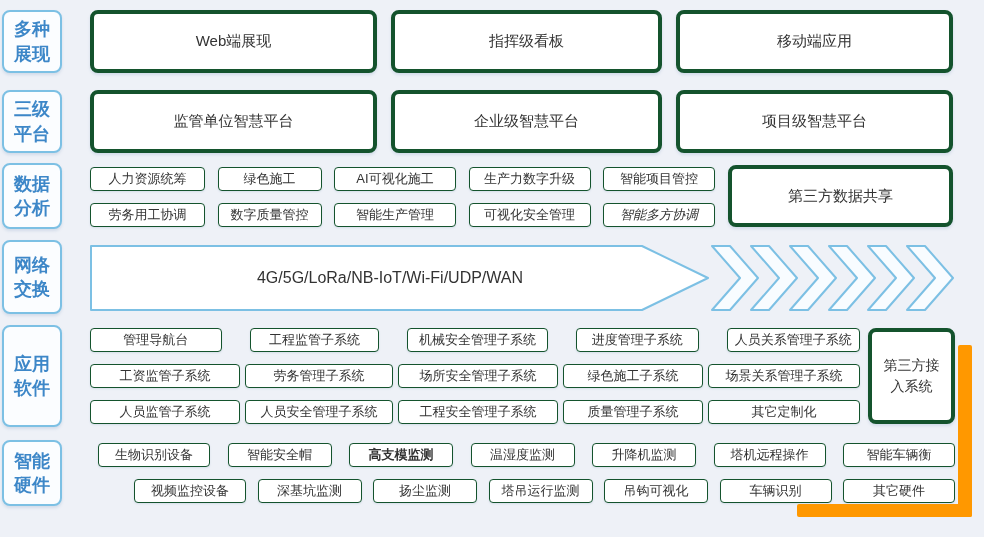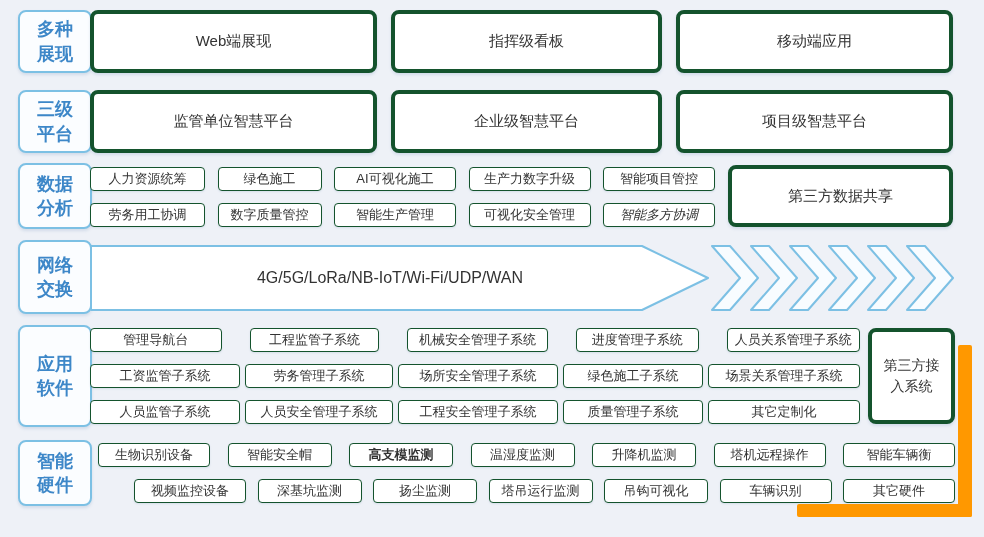--- a/index.html
+++ b/index.html
@@ -5,21 +5,21 @@
   * { margin:0; padding:0; box-sizing:border-box; }
   html,body { width:984px; height:537px; }
   body {
     font-family:"Liberation Sans", sans-serif;
     background:#eef1f7;
     overflow:hidden;
   }
   .canvas { position:relative; width:984px; height:537px; background:#eef1f7; }
 
   .side-label {
-    position:absolute; left:18px; width:74px;
+    position:absolute; left:2px; width:60px;
     border:2px solid #7cc0e4; border-radius:8px;
     background:#fbfdff; color:#3d87c8;
     font-weight:bold; font-size:18px;
     display:flex; align-items:center; justify-content:center; text-align:center;
     box-shadow:0 2px 3px rgba(90,130,170,.18);
   }
   .side-label span { display:block; width:40px; line-height:1.35; word-break:break-all; }
 
   .flex-row { position:absolute; display:flex; justify-content:space-between; }
 

